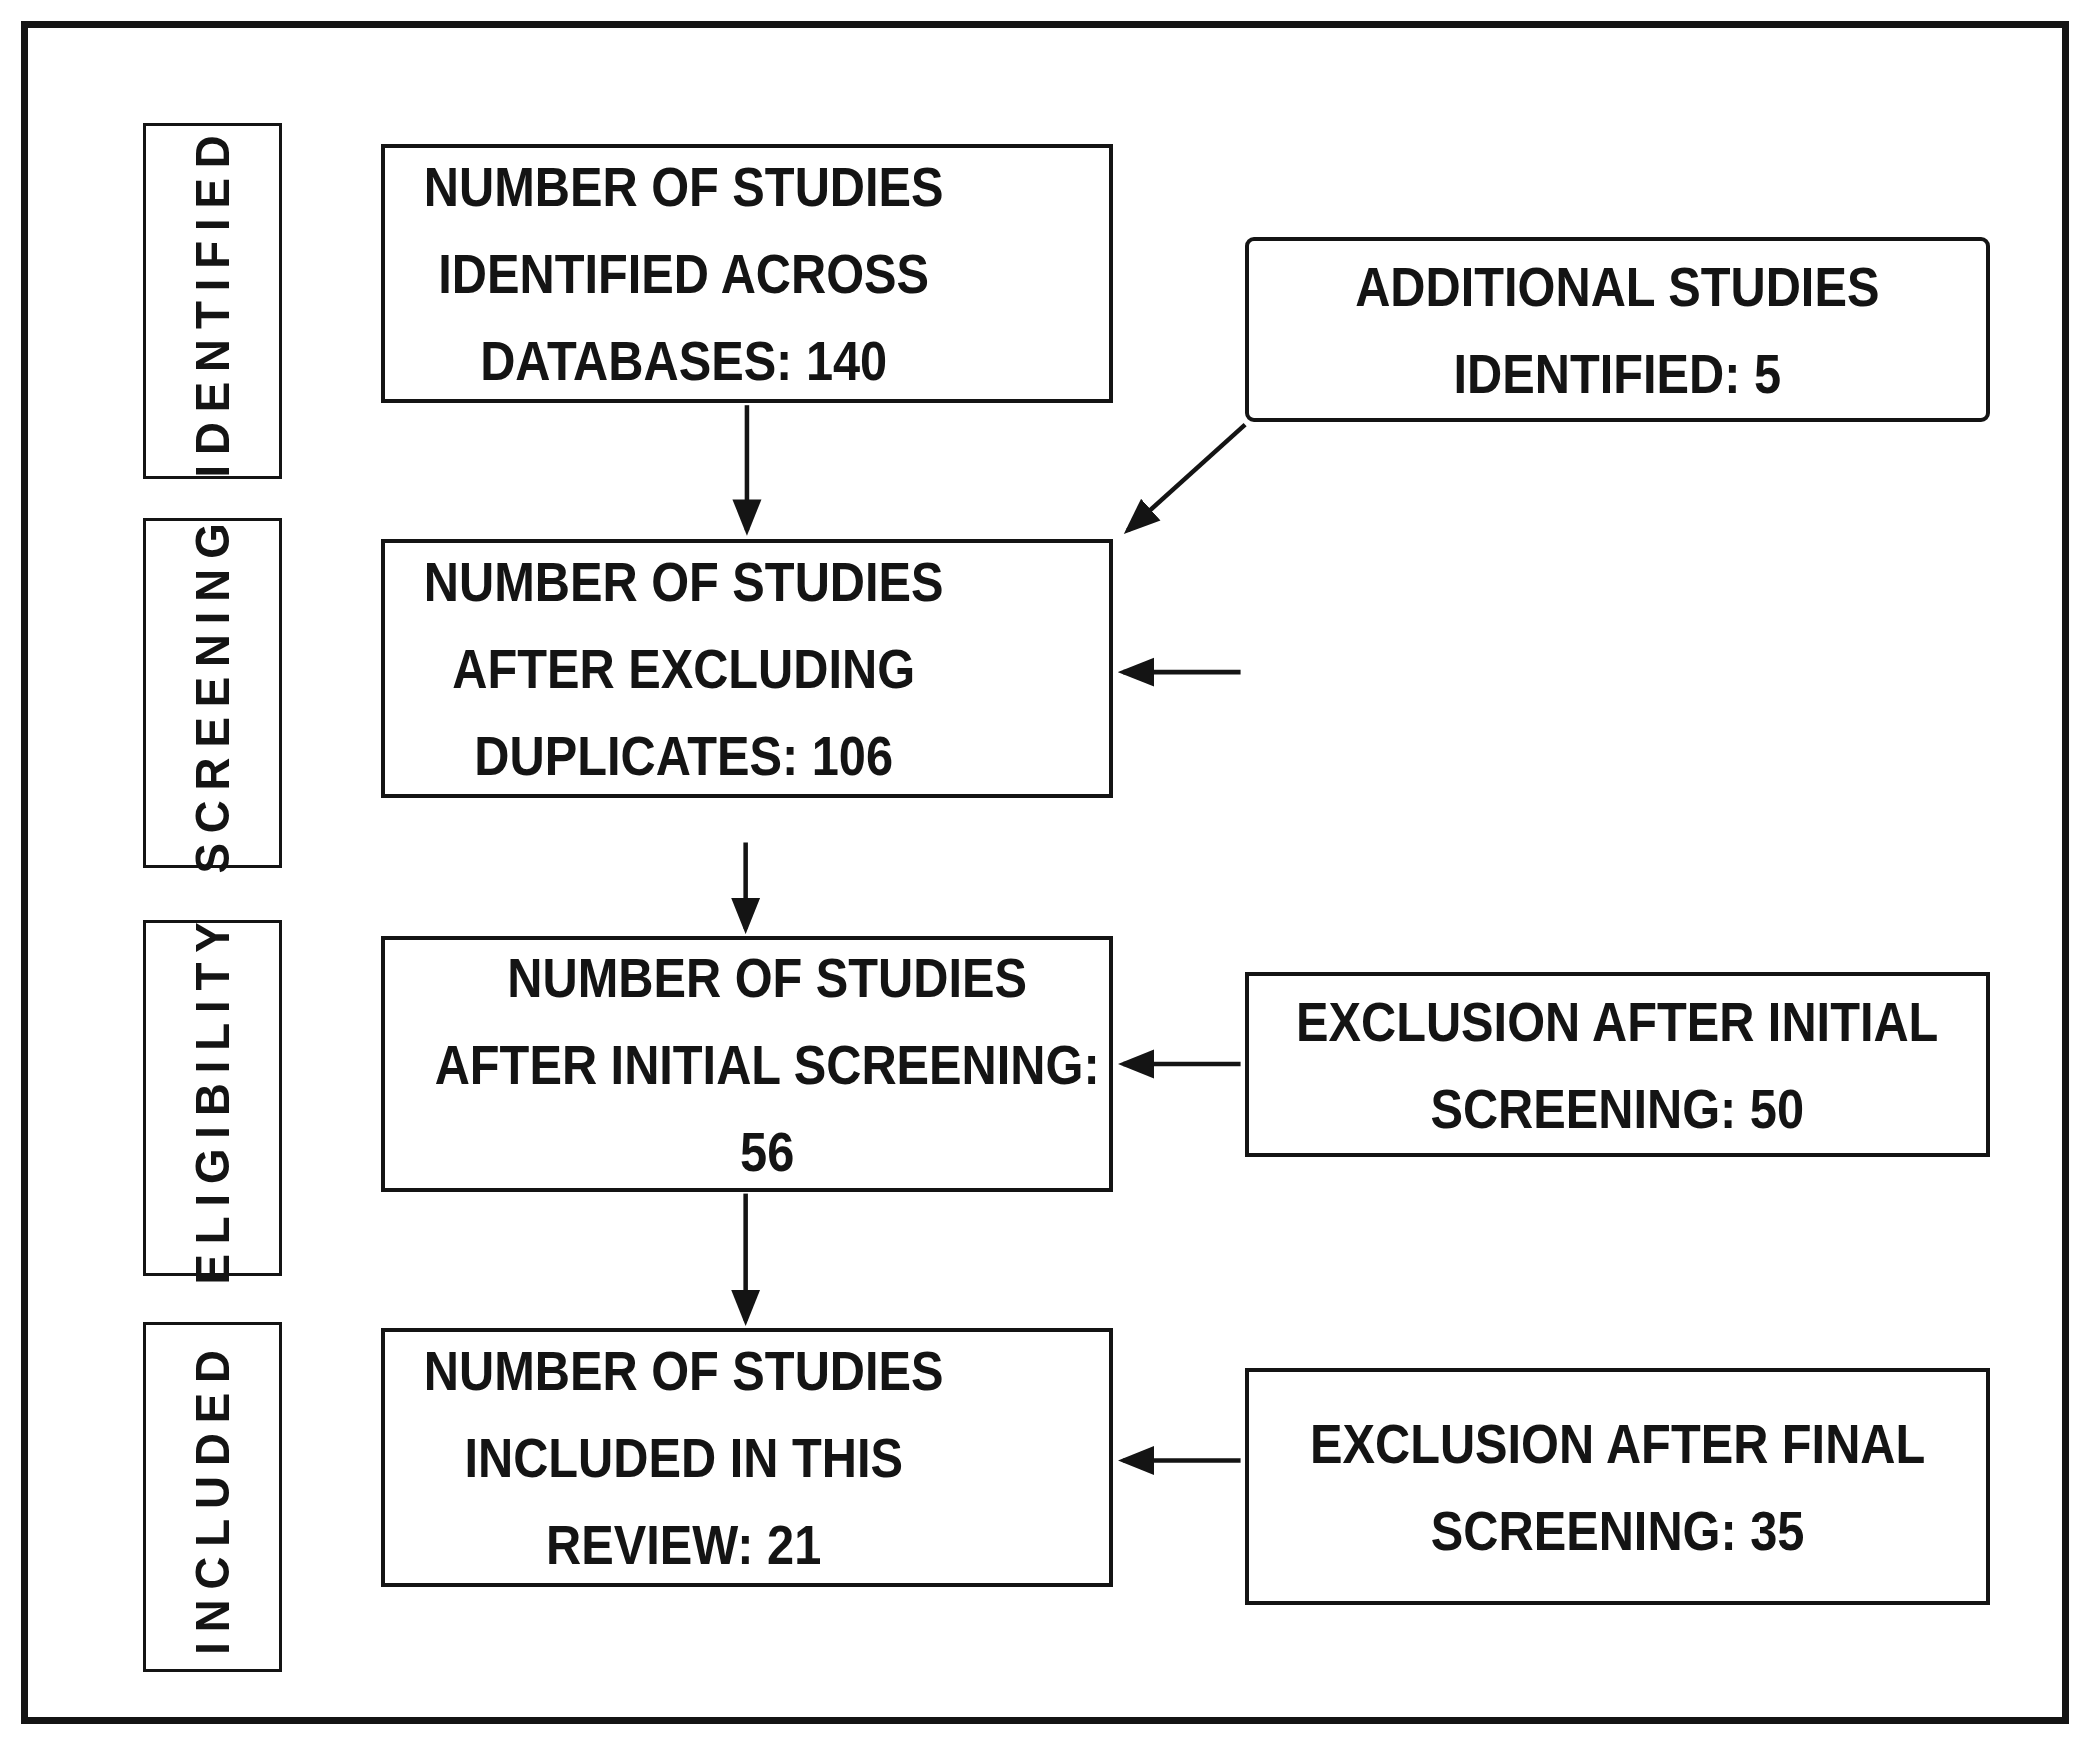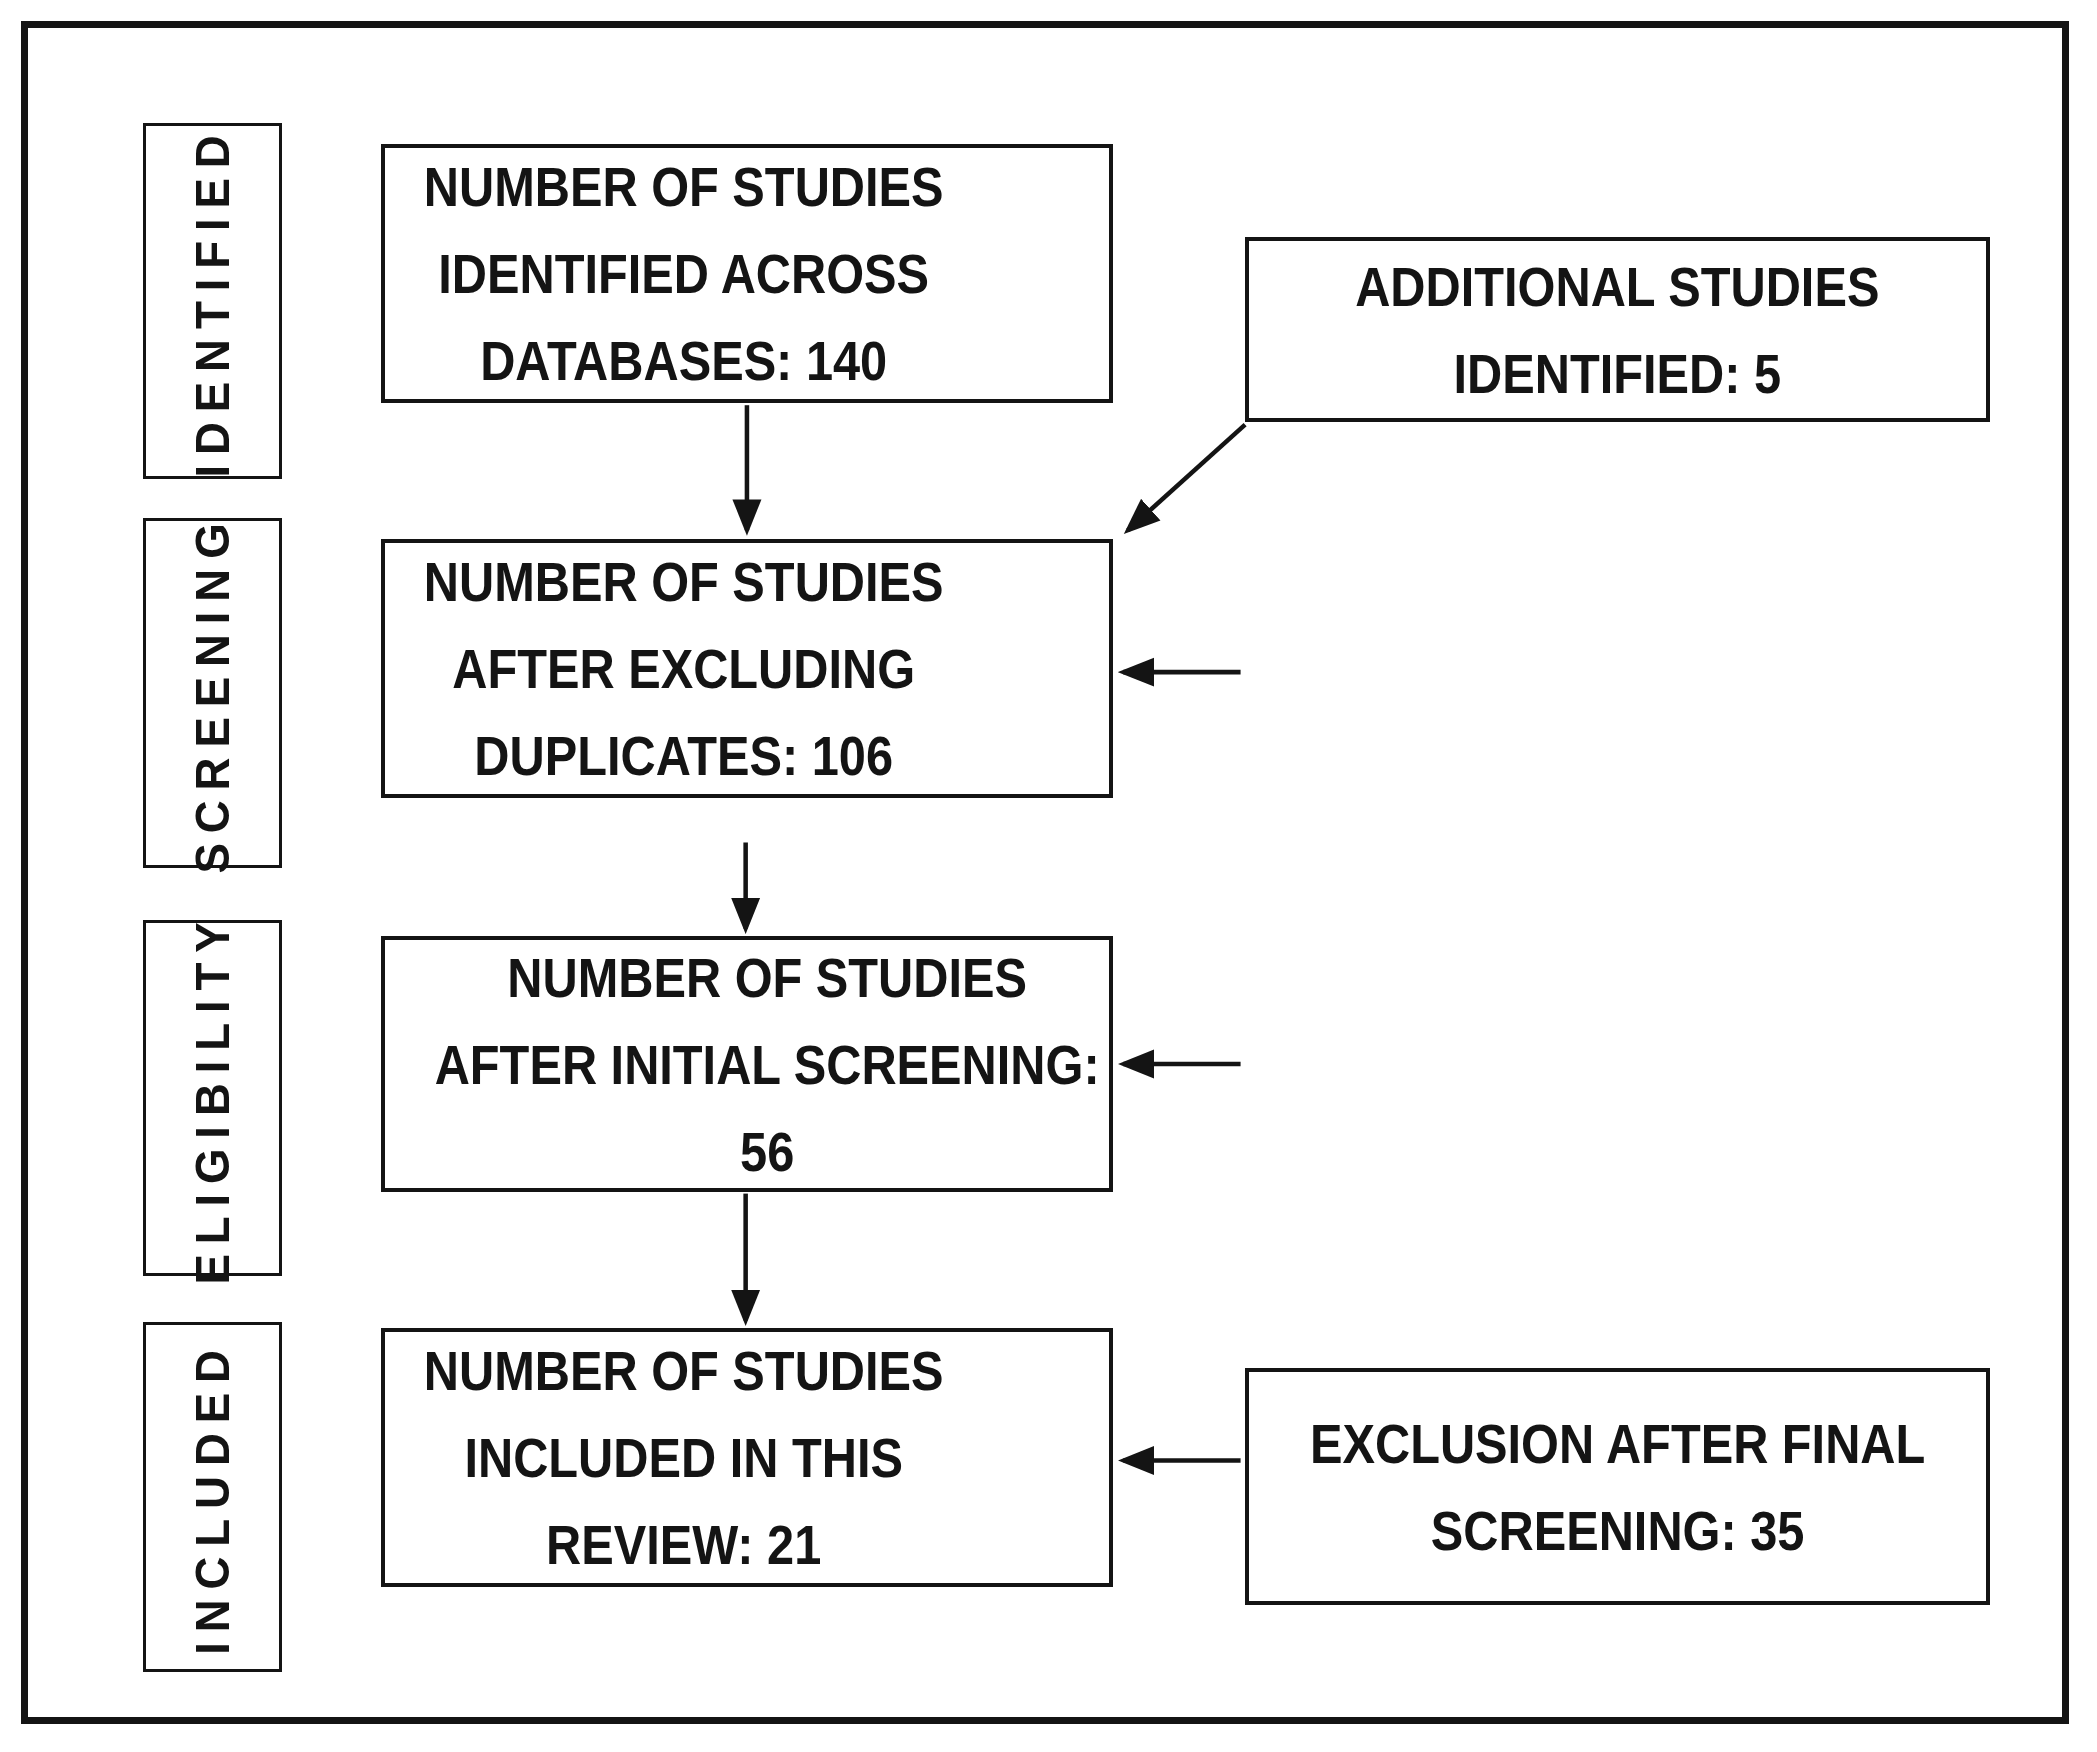--- a/index.html
+++ b/index.html
@@ -72,21 +72,21 @@
     font-weight: 700;
     line-height: 87px;
     color: #141414;
     white-space: nowrap;
   }
   .box-text .line { display: block; }
   #b1 { top: 144px;  height: 259px; }
   #b2 { top: 539px;  height: 259px; }
   #b3 { top: 936px; height: 256px; }
   #b4 { top: 1328px; height: 259px; }
-  #r1 { top: 237px;  height: 185px; }
+  #r1 { top: 237px;  height: 185px; border-radius: 9px; }
   #r2 { top: 580px;  height: 185px; }
   #r3 { top: 972px; height: 185px; }
   #r4 { top: 1368px; height: 237px; }
   #s1 { top: 123px;  height: 356px; }
   #s2 { top: 518px;  height: 350px; }
   #s3 { top: 920px; height: 356px; }
   #s4 { top: 1322px; height: 350px; }
   svg.arrows {
     position: absolute;
     left: 0; top: 0;
@@ -148,20 +148,26 @@
       <span class="line">REVIEW: 21</span>
     </div>
   </div>
 
   <div class="side-box" id="r1">
     <div class="box-text">
       <span class="line">ADDITIONAL STUDIES</span>
       <span class="line">IDENTIFIED: 5</span>
     </div>
   </div>
+  <div class="side-box" id="r3">
+    <div class="box-text">
+      <span class="line">EXCLUSION AFTER INITIAL</span>
+      <span class="line">SCREENING: 50</span>
+    </div>
+  </div>
   <div class="side-box" id="r4">
     <div class="box-text">
       <span class="line">EXCLUSION AFTER FINAL</span>
       <span class="line">SCREENING: 35</span>
     </div>
   </div>
 
   <svg class="arrows" viewBox="0 0 3237 2705" xmlns="http://www.w3.org/2000/svg">
     <defs>
       <marker id="ah" viewBox="0 0 10 8" refX="8.5" refY="4" markerWidth="8" markerHeight="6.6" orient="auto">

